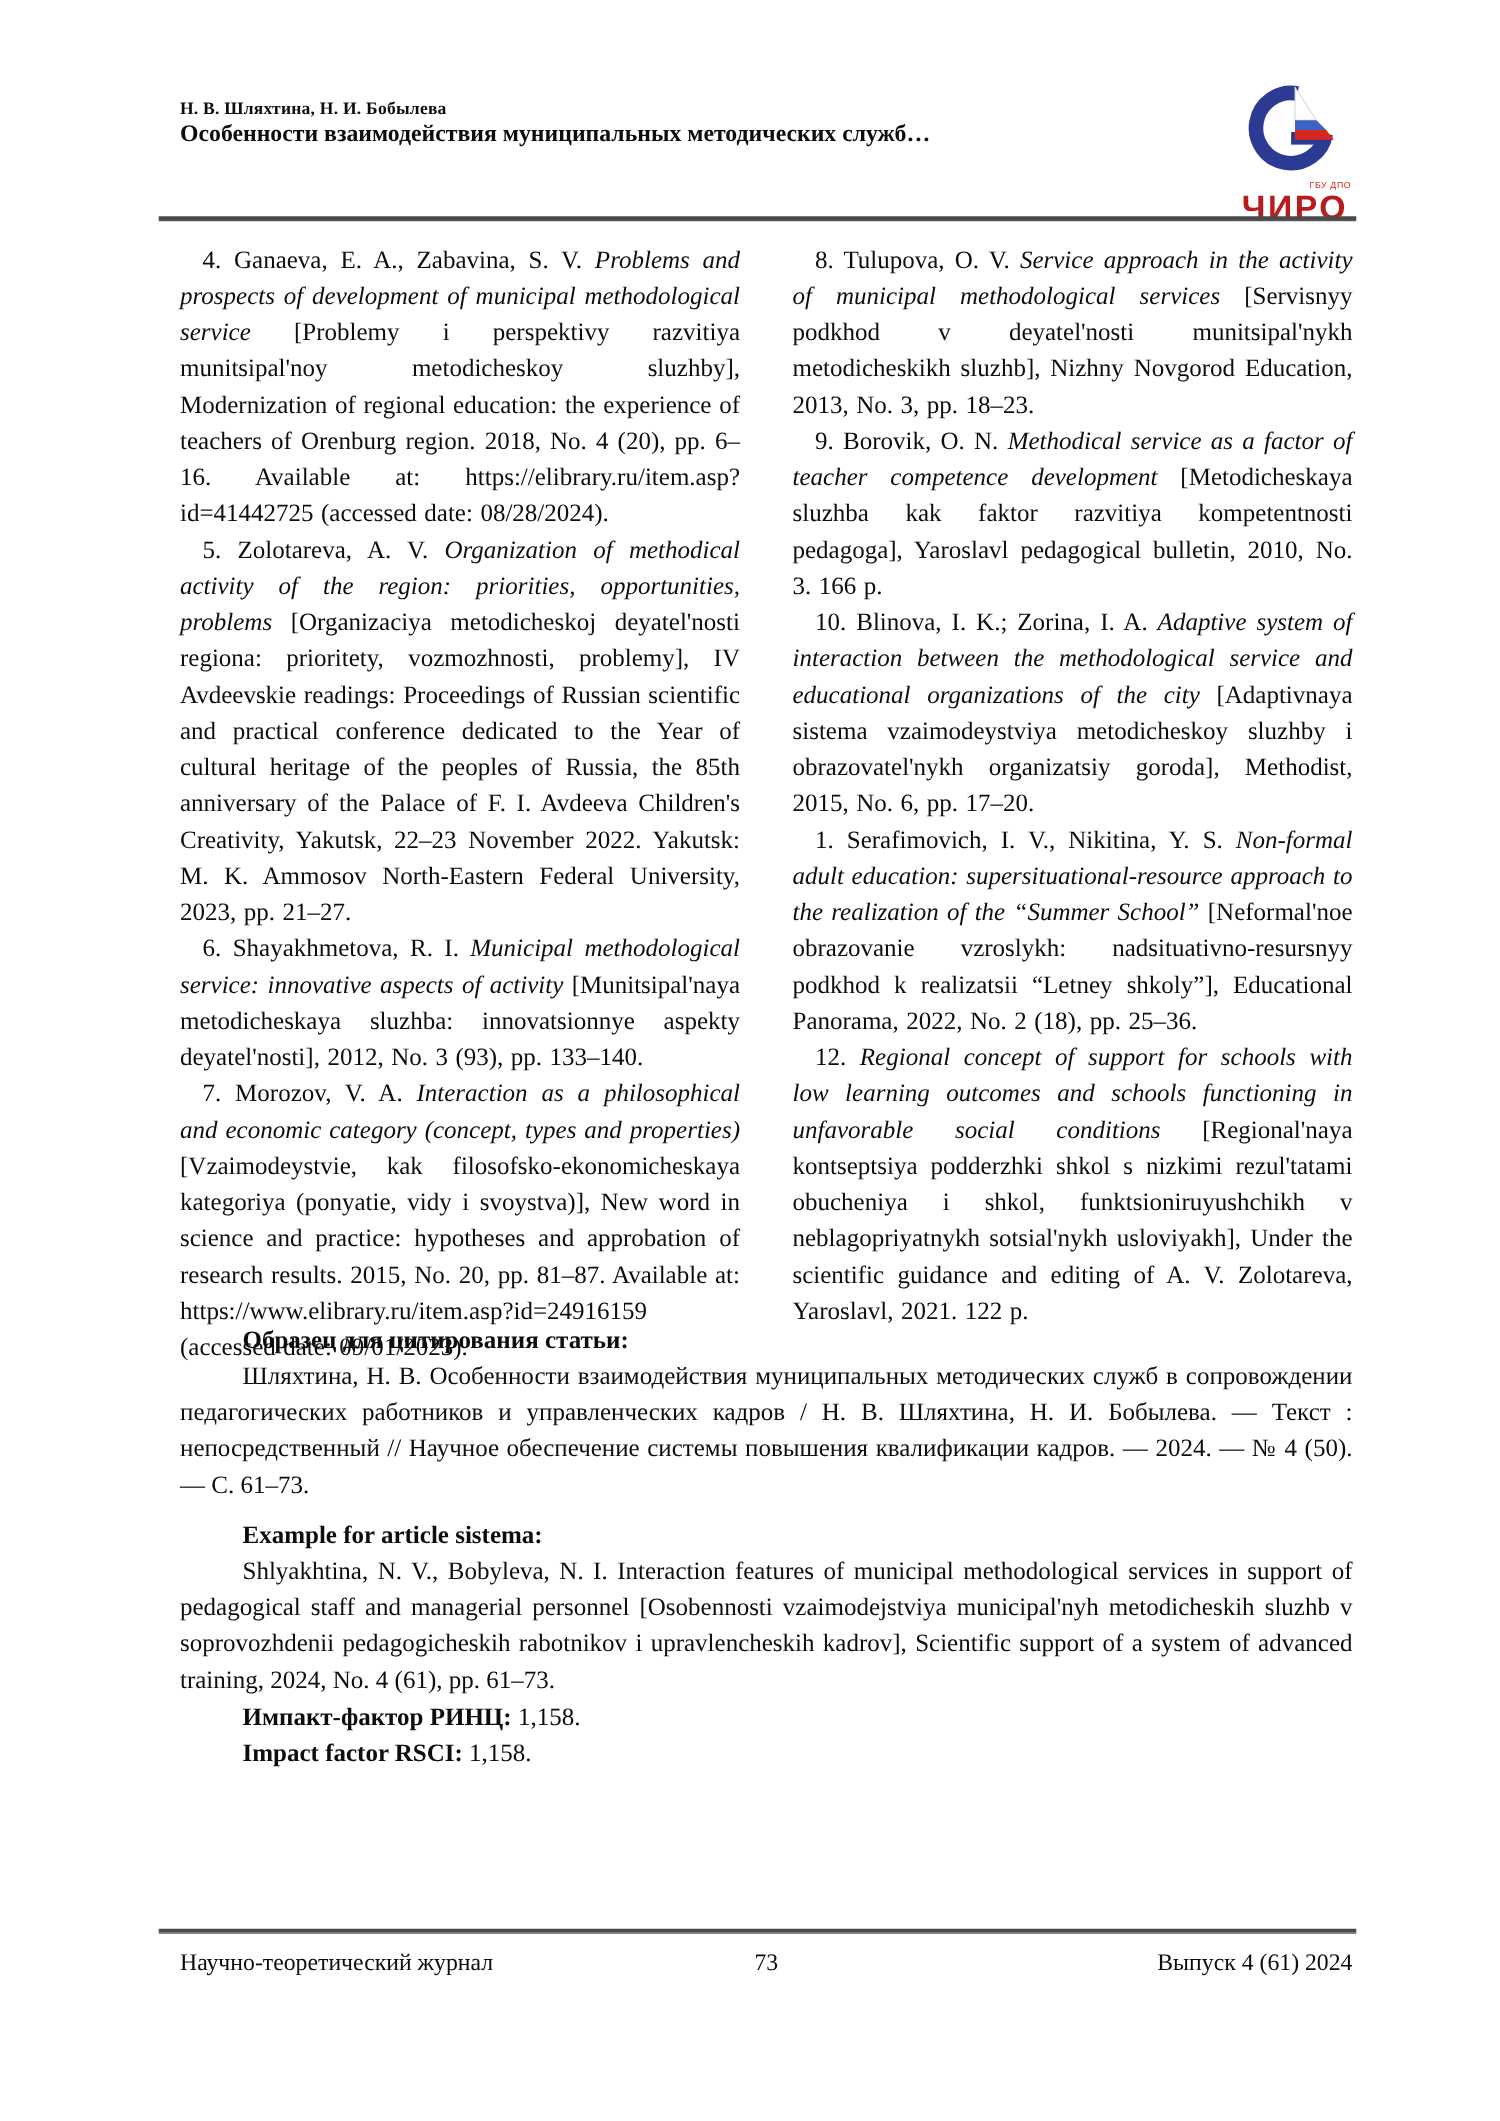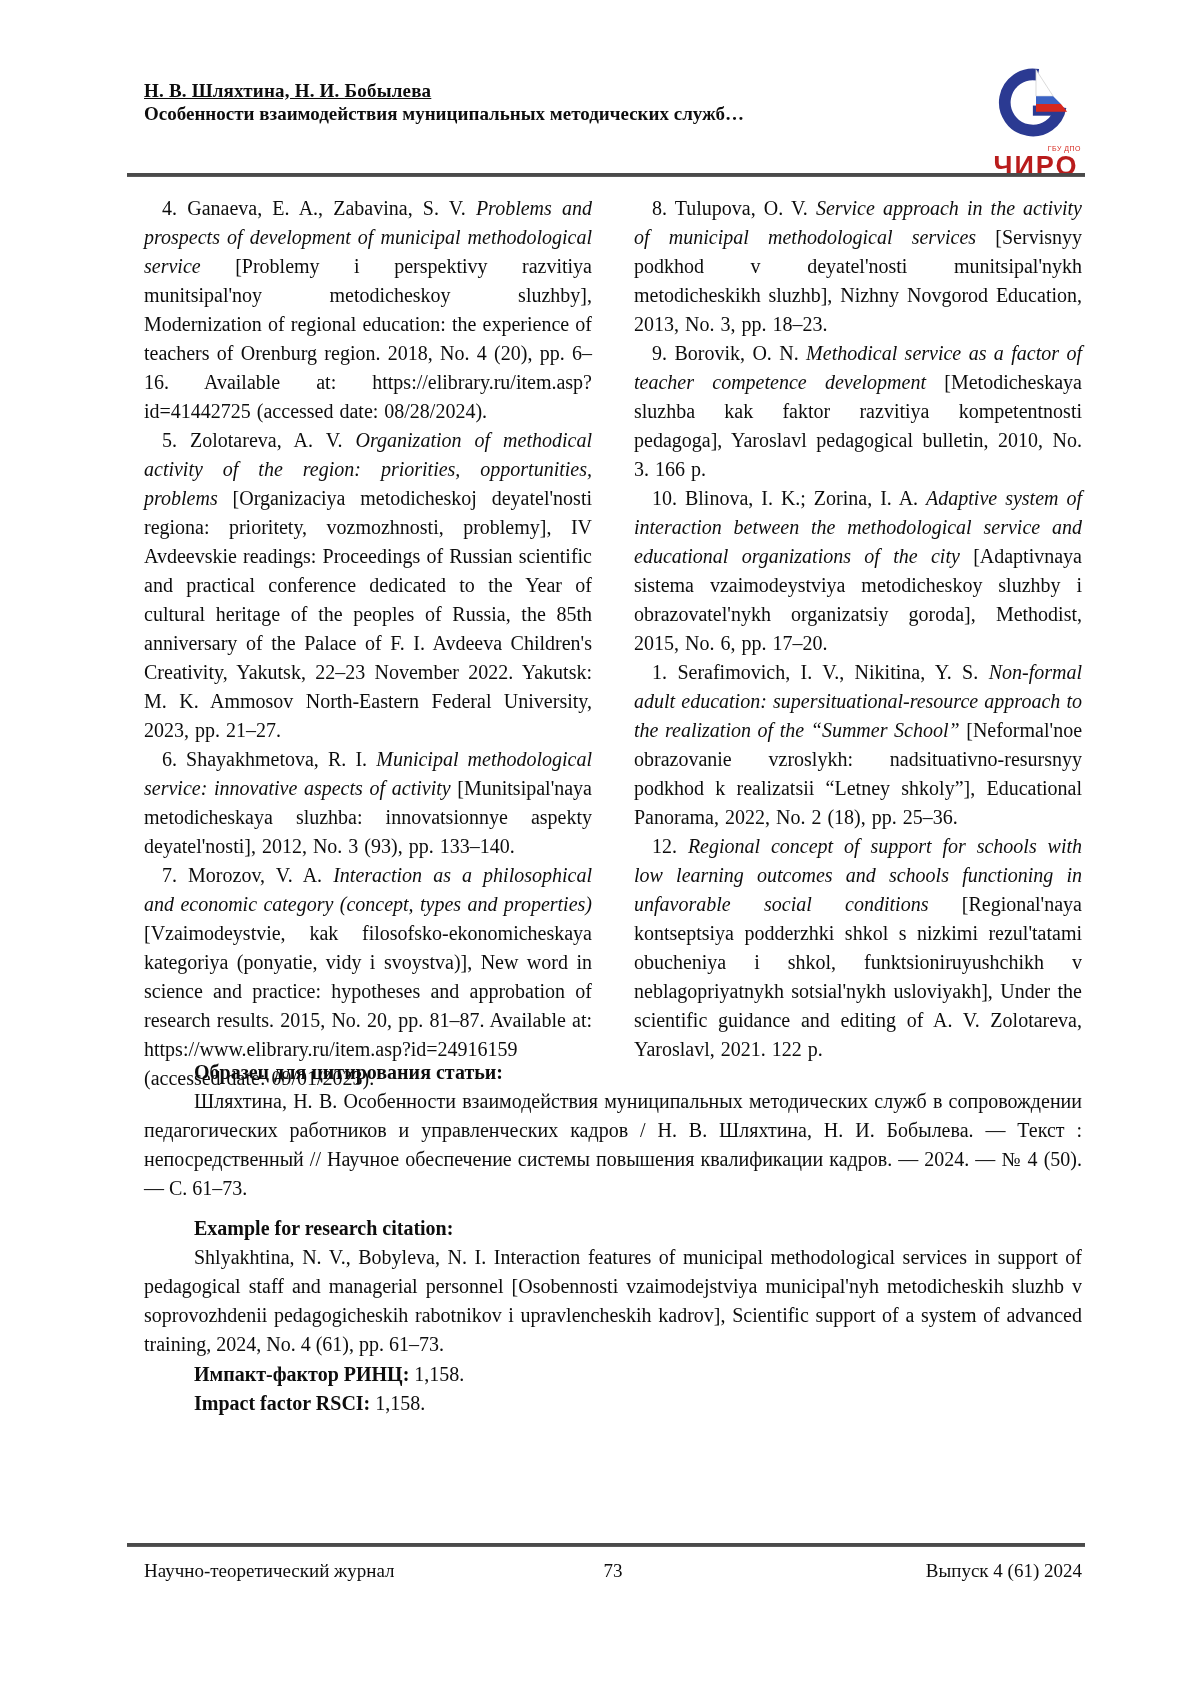--- a/index.html
+++ b/index.html
@@ -5,21 +5,21 @@
   * { margin:0; padding:0; box-sizing:border-box; }
   html,body { background:#ffffff; }
   body {
     width:1200px; height:1697px; position:relative; overflow:hidden;
     font-family:"Liberation Serif", serif; color:#0d0d0d;
   }
   .abs { position:absolute; }
 
   
   .header-text { left:144px; top:80px; width:820px; }
-  .authors { font-size:19px; font-weight:bold; letter-spacing:.2px;text-decoration:underline; }
+  .authors { font-size:14px; font-weight:bold; letter-spacing:.2px; }
   .running-title { font-size:19px; font-weight:bold; margin-top:1px; }
 
   .logo { left:985px; top:64px; width:102px; text-align:center; }
   .logo svg { display:block; margin:0 auto; }
   .logo-small { font-family:"Liberation Sans", sans-serif; font-size:7px; color:#d6281e;
                 text-align:right; padding-right:6px; margin-top:1px; letter-spacing:.5px; }
   .logo-acronym { font-family:"Liberation Sans", sans-serif; font-weight:bold;
                   font-size:27px; color:#b91c1c; letter-spacing:2px; line-height:1; margin-top:1px; }
 
   .rule { left:127px; width:958px; height:3px;
@@ -93,21 +93,21 @@
       <p class="ref"><span>12. </span><span class="it">Regional concept of support for schools with low learning outcomes and schools functioning in unfavorable social conditions</span><span> [Regional'naya kontseptsiya podderzhki shkol s nizkimi rezul'tatami obucheniya i shkol, funktsioniruyushchikh v neblagopriyatnykh sotsial'nykh usloviyakh], Under the scientific guidance and editing of A. V. Zolotareva, Yaroslavl, 2021. 122 p.</span></p>
     </div>
 </div>
 
 <div class="abs cite cite-ru">
   <div class="cite-heading">Образец для цитирования статьи:</div>
   <p class="cite-text">Шляхтина, Н. В. Особенности взаимодействия муниципальных методических служб в сопровождении педагогических работников и управленческих кадров / Н. В. Шляхтина, Н. И. Бобылева. — Текст : непосредственный // Научное обеспечение системы повышения квалификации кадров. — 2024. — № 4 (50). — С. 61–73.</p>
 </div>
 
 <div class="abs cite cite-en">
-  <div class="cite-heading">Example for research citation:</div>
+  <div class="cite-heading">Example for article sistema:</div>
   <p class="cite-text">Shlyakhtina, N. V., Bobyleva, N. I. Interaction features of municipal methodological services in support of pedagogical staff and managerial personnel [Osobennosti vzaimodejstviya municipal'nyh metodicheskih sluzhb v soprovozhdenii pedagogicheskih rabotnikov i upravlencheskih kadrov], Scientific support of a system of advanced training, 2024, No. 4 (61), pp. 61–73.</p>
 </div>
 
 <div class="abs impact">
   <div><b>Импакт-фактор РИНЦ:</b><span> 1,158.</span></div>
   <div><b>Impact factor RSCI:</b><span> 1,158.</span></div>
 </div>
 
 <div class="abs rule rule-bottom"></div>
 <div class="footer-row">

